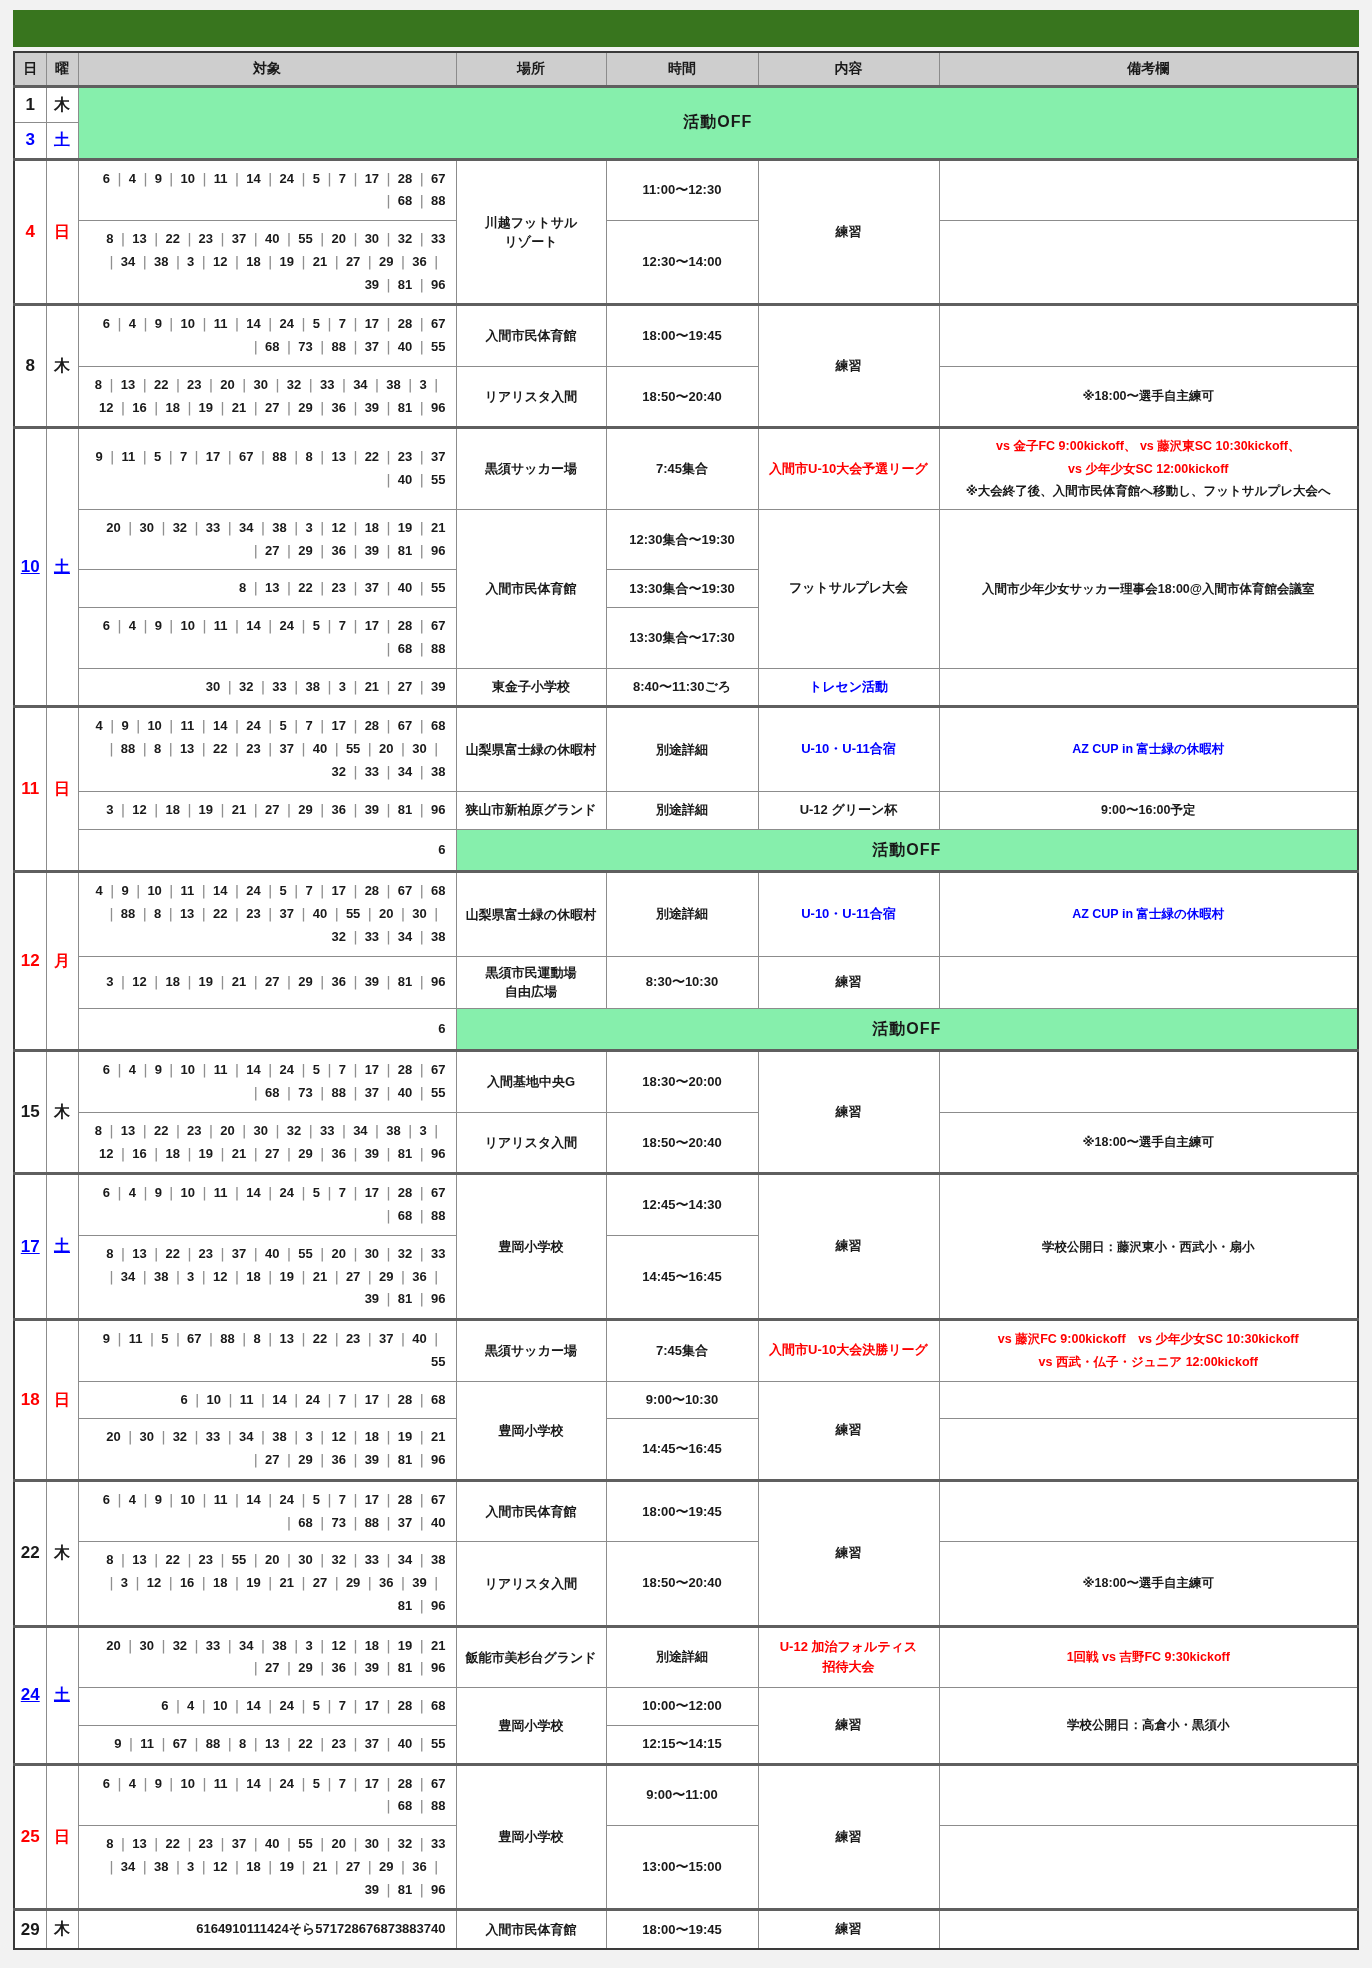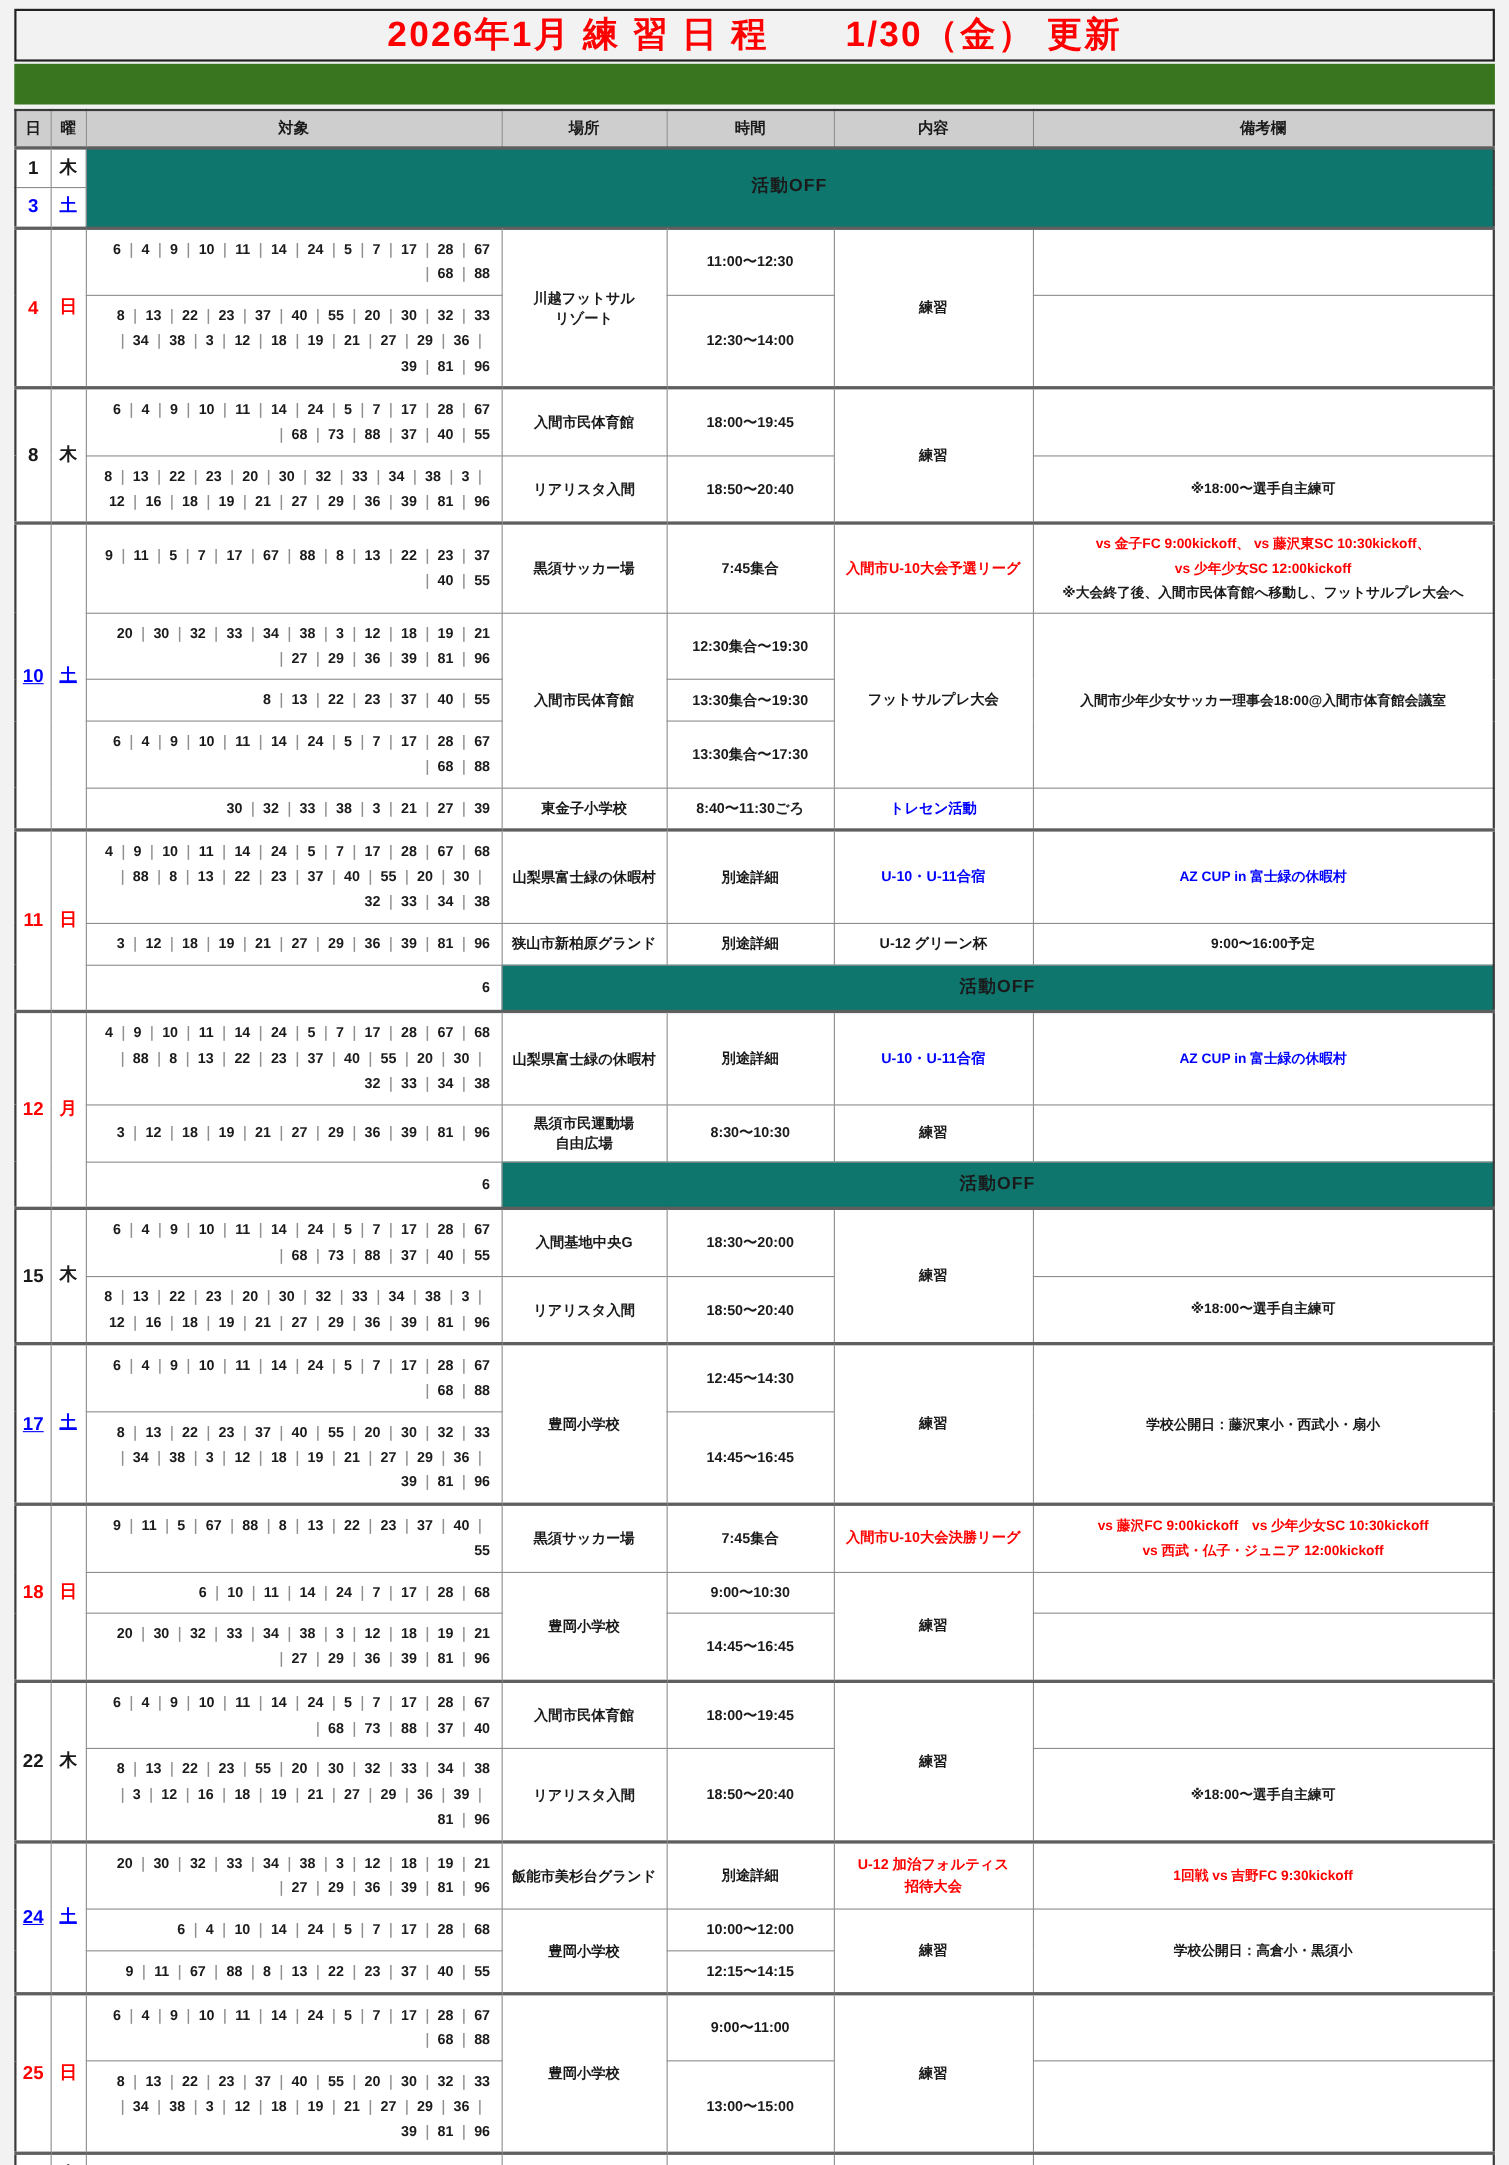--- a/index.html
+++ b/index.html
@@ -20,34 +20,30 @@
   tr.bt td{border-top:3px solid #5f5f5f;}
 
   td.day{font-size:17px;padding:4px 1px;}
   td.wd{font-size:16px;padding:4px 1px;}
   td.tgt{font-size:13px;line-height:1.75;padding:7px 10px;text-align:right;}
   .sep{color:#8f8f8f;padding:0 3px;}
   td.plc{font-size:13px;line-height:1.5;padding:6px 3px;text-align:center;}
   td.tim{font-size:13px;}
   td.cnt{font-size:13px;line-height:1.6;text-align:center;}
   td.rmk{font-size:12.5px;line-height:1.8;padding:6px 12px;}
-  td.off{background:#0f766e;font-size:16px;letter-spacing:1px;}
+  td.off{background:#86efac;font-size:16px;letter-spacing:1px;}
   .red{color:#FF0000;}
   .blue{color:#0000FF;}
   .ul{text-decoration:underline;}
 </style>
 </head>
 <body>
 
 <div class="page">
 
-  <div class="title-box">
-    <span>2026年1月 練 習 日 程</span>
-    <span>1/30（金） 更新</span>
-  </div>
 
   <div class="green-band"></div>
 
   <table>
     <colgroup>
       <col style="width:32px">
         <col style="width:32px">
         <col style="width:378px">
       <col style="width:150px">
         <col style="width:152px">

